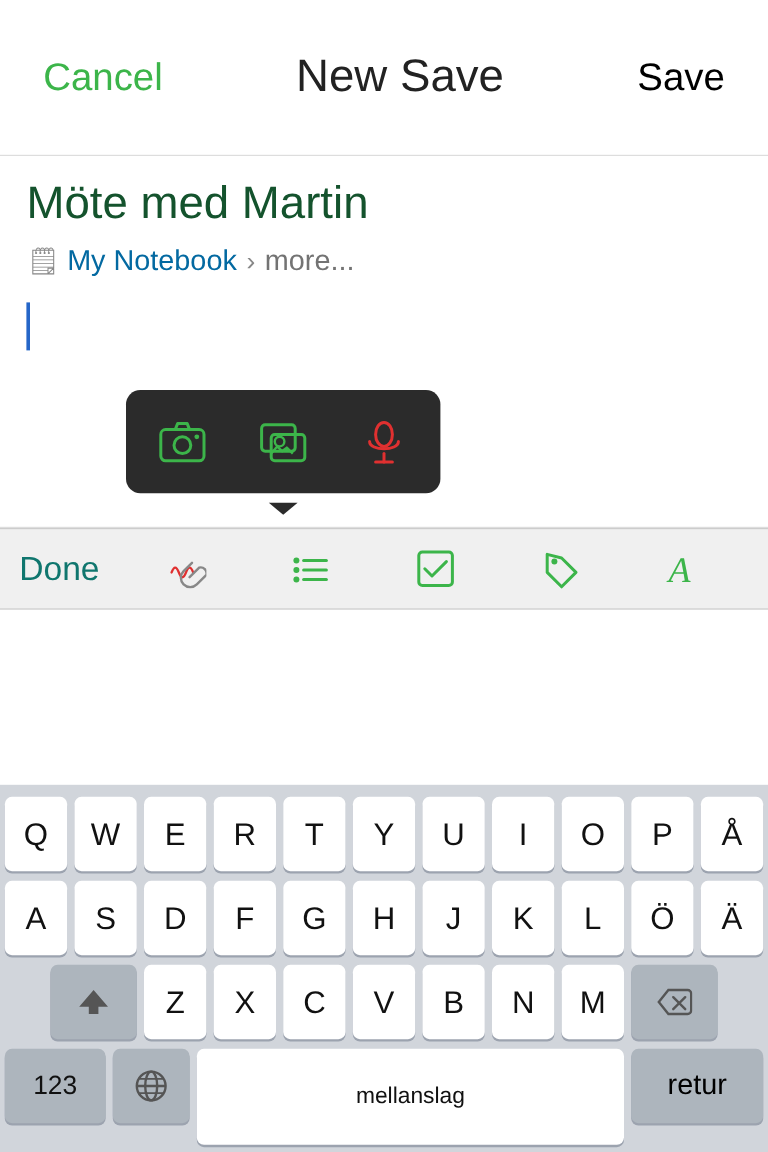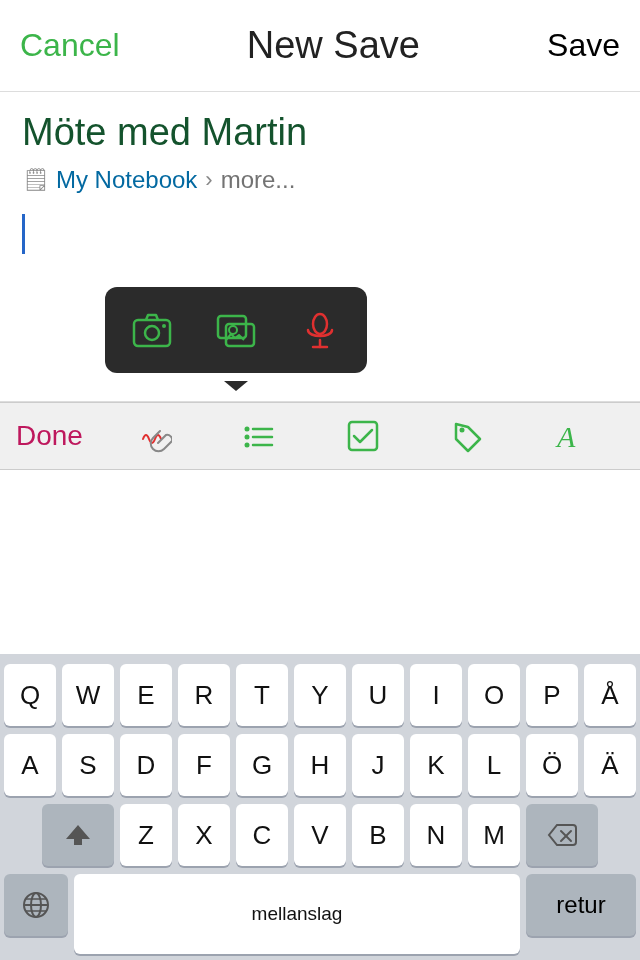--- a/index.html
+++ b/index.html
@@ -11,22 +11,22 @@
       background: #fff;
       overflow: hidden;
       position: relative;
     }
 
     
     .header {
       display: flex;
       align-items: center;
       justify-content: space-between;
-      padding: 0 20px;
-      height: 92px;
+      padding: 0 36px;
+      height: 130px;
       background: #fff;
       border-bottom: 1px solid #ddd;
     }
     .header-cancel {
       color: #3cb54a;
       font-size: 32px;
       font-weight: 400;
       background: none;
       border: none;
       cursor: pointer;
@@ -145,21 +145,21 @@
       display: flex;
       align-items: center;
       padding: 0 16px;
       height: 68px;
       background: #f0f0f0;
       border-top: 1px solid #ccc;
       border-bottom: 1px solid #ccc;
       gap: 0;
     }
     .toolbar-done {
-      color: #be185d;
+      color: #0f766e;
       font-size: 28px;
       font-weight: 500;
       background: none;
       border: none;
       cursor: pointer;
       padding-right: 20px;
       min-width: 80px;
     }
     .toolbar-icons {
       display: flex;
@@ -410,20 +410,21 @@
     <button class="key key-delete key-dark">
       <svg width="30" height="28" viewBox="0 0 30 28" fill="none">
         <path d="M10 4 H26 A3 3 0 0 1 29 7 V21 A3 3 0 0 1 26 24 H10 L2 14 Z" stroke="#555" stroke-width="2" fill="none"></path>
         <line x1="14" y1="10" x2="24" y2="20" stroke="#555" stroke-width="2" stroke-linecap="round"></line>
         <line x1="24" y1="10" x2="14" y2="20" stroke="#555" stroke-width="2" stroke-linecap="round"></line>
       </svg>
     </button>
   </div>
 
   <div class="bottom-row">
+    <button class="key key-123 key-dark">123</button>
     <button class="key key-globe key-dark">
       <svg width="32" height="32" viewBox="0 0 32 32" fill="none">
         <circle cx="16" cy="16" r="12" stroke="#555" stroke-width="2"></circle>
         <ellipse cx="16" cy="16" rx="5" ry="12" stroke="#555" stroke-width="2"></ellipse>
         <line x1="4" y1="16" x2="28" y2="16" stroke="#555" stroke-width="2"></line>
         <line x1="6" y1="10" x2="26" y2="10" stroke="#555" stroke-width="1.5"></line>
         <line x1="6" y1="22" x2="26" y2="22" stroke="#555" stroke-width="1.5"></line>
       </svg>
     </button>
     <button class="key-space">mellanslag</button>

